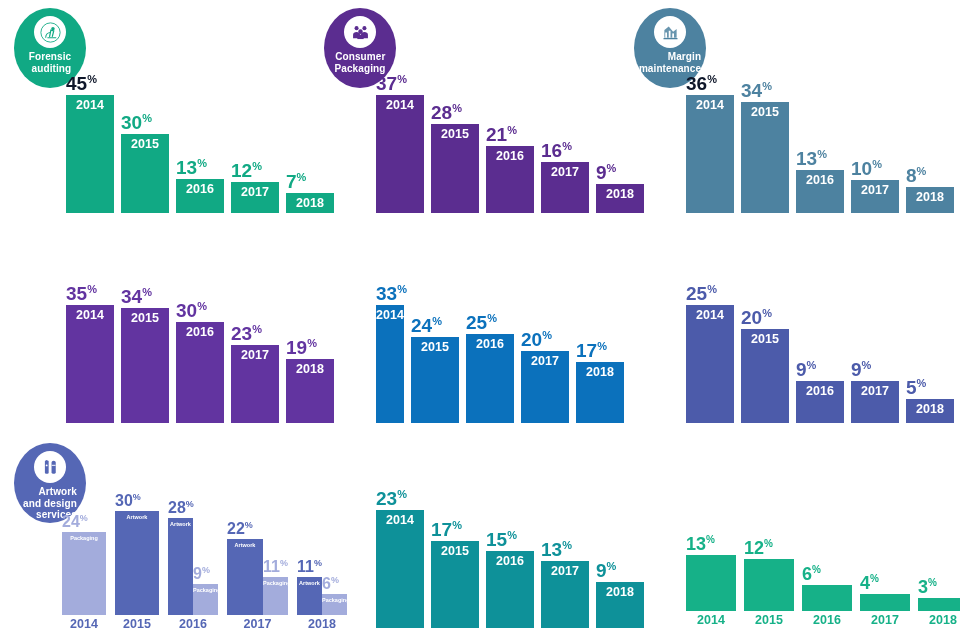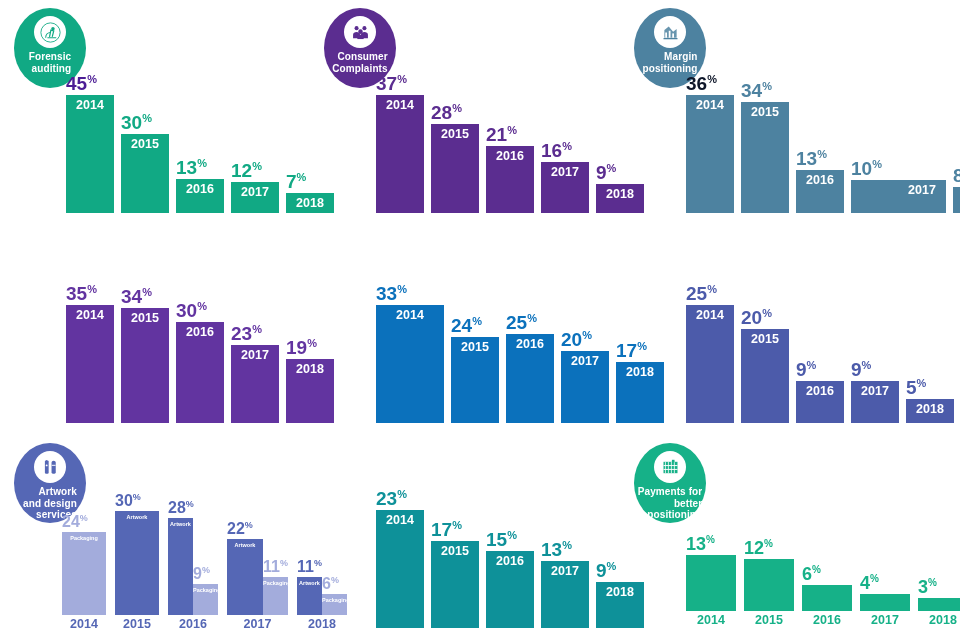--- a/index.html
+++ b/index.html
@@ -213,21 +213,21 @@
         <circle cx="14.8" cy="7.6" r="2" fill="#11A984"></circle>
         <path d="M6.5 18c0-3.6 2.6-6 5.5-6" stroke="#11A984" stroke-width="1.2" fill="none"></path>
           </svg>
         </div>
         <div class="blabel">Forensic
 auditing</div>
       </div>
       <div class="chart">
         <div class="col">
           <div class="bar" style="width: 48px; height: 118px; background: rgb(17, 169, 132);">
-            <div class="pct" style="color: #4c1d95;">45<span class="sym">%</span></div>
+            <div class="pct" style="color: #0f172a;">45<span class="sym">%</span></div>
             <div class="yr">2014</div>
           </div>
         </div>
         <div class="col">
           <div class="bar" style="width: 48px; height: 79px; background: rgb(17, 169, 132);">
             <div class="pct" style="color: rgb(17, 169, 132);">30<span class="sym">%</span></div>
             <div class="yr">2015</div>
           </div>
         </div>
         <div class="col">
@@ -256,21 +256,21 @@
           <svg width="21" height="21" viewBox="0 0 24 24">
             <circle cx="7.5" cy="7" r="2.3" fill="#5B2D90"></circle>
             <circle cx="16.5" cy="7" r="2.3" fill="#5B2D90"></circle>
         <circle cx="12" cy="11" r="2.6" fill="#5B2D90"></circle>
         <path d="M3.5 14.5c0-2 1.8-3.2 4-3.2s4 1.2 4 3.2v4h-8z" fill="#5B2D90"></path>
         <path d="M12.5 14.5c0-2 1.8-3.2 4-3.2s4 1.2 4 3.2v4h-8z" fill="#5B2D90"></path>
         <rect x="8.4" y="14.5" width="7.2" height="5" fill="#5B2D90"></rect>
           </svg>
         </div>
         <div class="blabel">Consumer
-Complaints</div>
+Packaging</div>
       </div>
       <div class="chart">
         <div class="col">
           <div class="bar" style="width: 48px; height: 118px; background: rgb(91, 45, 144);">
             <div class="pct" style="color: rgb(91, 45, 144);">37<span class="sym">%</span></div>
             <div class="yr">2014</div>
           </div>
         </div>
         <div class="col">
           <div class="bar" style="width: 48px; height: 89px; background: rgb(91, 45, 144);">
@@ -303,21 +303,21 @@
         <div class="disc">
           <svg width="21" height="21" viewBox="0 0 24 24">
             <path d="M4 19h16" stroke="#4D82A0" stroke-width="1.5"></path>
         <path d="M5 18V9l5-4 5 6 4-3v10z" fill="#4D82A0" opacity="0.85"></path>
         <rect x="6" y="12" width="2" height="6" fill="#fff"></rect>
             <rect x="10" y="10" width="2" height="8" fill="#fff"></rect>
         <rect x="14" y="13" width="2" height="5" fill="#fff"></rect>
           </svg>
         </div>
         <div class="blabel">Margin
-positioning</div>
+maintenance</div>
       </div>
       <div class="chart">
         <div class="col">
           <div class="bar" style="width: 48px; height: 118px; background: rgb(77, 130, 160);">
             <div class="pct" style="color: #0f172a;">36<span class="sym">%</span></div>
             <div class="yr">2014</div>
           </div>
         </div>
         <div class="col">
           <div class="bar" style="width: 48px; height: 111px; background: rgb(77, 130, 160);">
@@ -325,21 +325,21 @@
             <div class="yr">2015</div>
           </div>
         </div>
         <div class="col">
           <div class="bar" style="width: 48px; height: 43px; background: rgb(77, 130, 160);">
             <div class="pct" style="color: rgb(77, 130, 160);">13<span class="sym">%</span></div>
             <div class="yr">2016</div>
           </div>
         </div>
         <div class="col">
-          <div class="bar" style="width: 48px; height: 33px; background: rgb(77, 130, 160); padding-left: 47px;">
+          <div class="bar" style="width: 48px; height: 33px; background: rgb(77, 130, 160);">
             <div class="pct" style="color: rgb(77, 130, 160);">10<span class="sym">%</span></div>
             <div class="yr">2017</div>
           </div>
         </div>
         <div class="col">
           <div class="bar" style="width: 48px; height: 26px; background: rgb(77, 130, 160);">
             <div class="pct" style="color: rgb(77, 130, 160);">8<span class="sym">%</span></div>
             <div class="yr">2018</div>
           </div>
         </div>
@@ -375,21 +375,21 @@
           <div class="bar" style="width: 48px; height: 64px; background: rgb(98, 52, 160);">
             <div class="pct" style="color: rgb(98, 52, 160);">19<span class="sym">%</span></div>
             <div class="yr">2018</div>
           </div>
         </div>
       </div>
     </div>
     <div class="panel">
       <div class="chart">
         <div class="col">
-          <div class="bar" style="width: 68px; height: 118px; background: rgb(11, 113, 188);">
+          <div class="bar" style="width: 28px; height: 118px; background: rgb(11, 113, 188);">
             <div class="pct" style="color: rgb(11, 113, 188);">33<span class="sym">%</span></div>
             <div class="yr">2014</div>
           </div>
         </div>
         <div class="col">
           <div class="bar" style="width: 48px; height: 86px; background: rgb(11, 113, 188);">
             <div class="pct" style="color: rgb(11, 113, 188);">24<span class="sym">%</span></div>
             <div class="yr">2015</div>
           </div>
         </div>
@@ -549,33 +549,20 @@
         </div>
         <div class="col">
           <div class="bar" style="width: 48px; height: 46px; background: rgb(14, 145, 153);">
             <div class="pct" style="color: rgb(14, 145, 153);">9<span class="sym">%</span></div>
             <div class="yr">2018</div>
           </div>
         </div>
       </div>
     </div>
     <div class="panel">
-      <div class="bubble" style="background: rgb(22, 177, 136);">
-        <div class="disc">
-          <svg width="21" height="21" viewBox="0 0 24 24">
-            <rect x="4" y="5.5" width="16" height="13" fill="#16B188"></rect>
-        <path d="M4 9.8h16M4 14.2h16" stroke="#fff" stroke-width="1.1"></path>
-        <path d="M6.2 5.5v13M9.6 5.5v13M13 5.5v13M16.4 5.5v13" stroke="#fff" stroke-width="0.9"></path>
-        <rect x="13.6" y="3.2" width="3" height="3" fill="#16B188"></rect>
-          </svg>
-        </div>
-        <div class="blabel">Payments for
-better
-positioning</div>
-      </div>
       <div class="bchart">
         <div class="bcol">
           <div class="bbar" style="width: 50px; height: 56px; background: rgb(22, 177, 136);">
             <div class="bpct" style="color: rgb(22, 177, 136);">13<span class="sym">%</span></div>
           </div>
           <div class="byear" style="color: rgb(22, 177, 136);">2014</div>
         </div>
         <div class="bcol">
           <div class="bbar" style="width: 50px; height: 52px; background: rgb(22, 177, 136);">
             <div class="bpct" style="color: rgb(22, 177, 136);">12<span class="sym">%</span></div>

